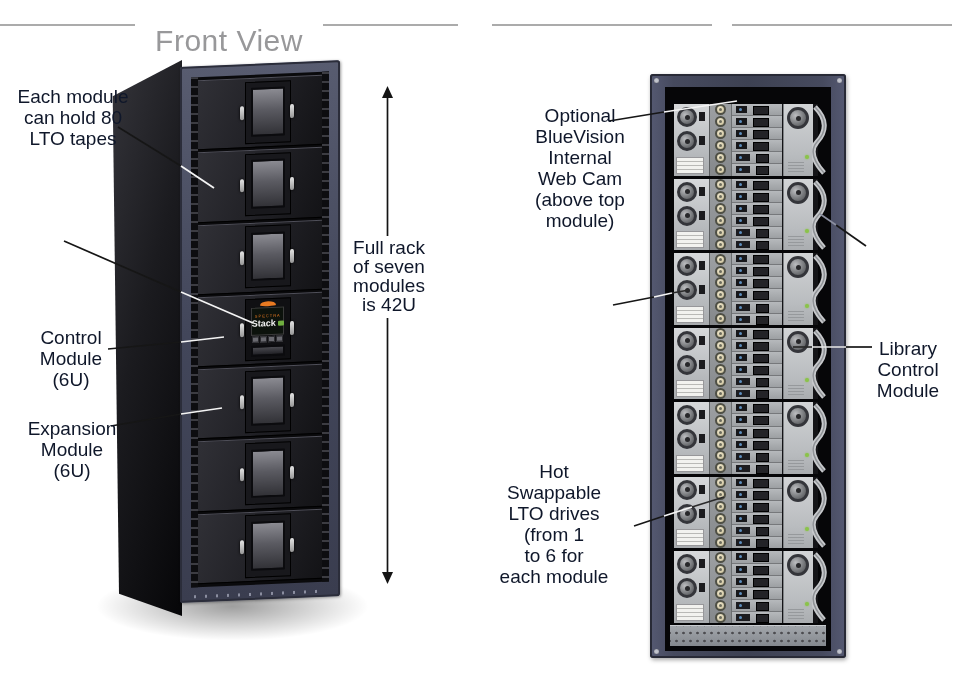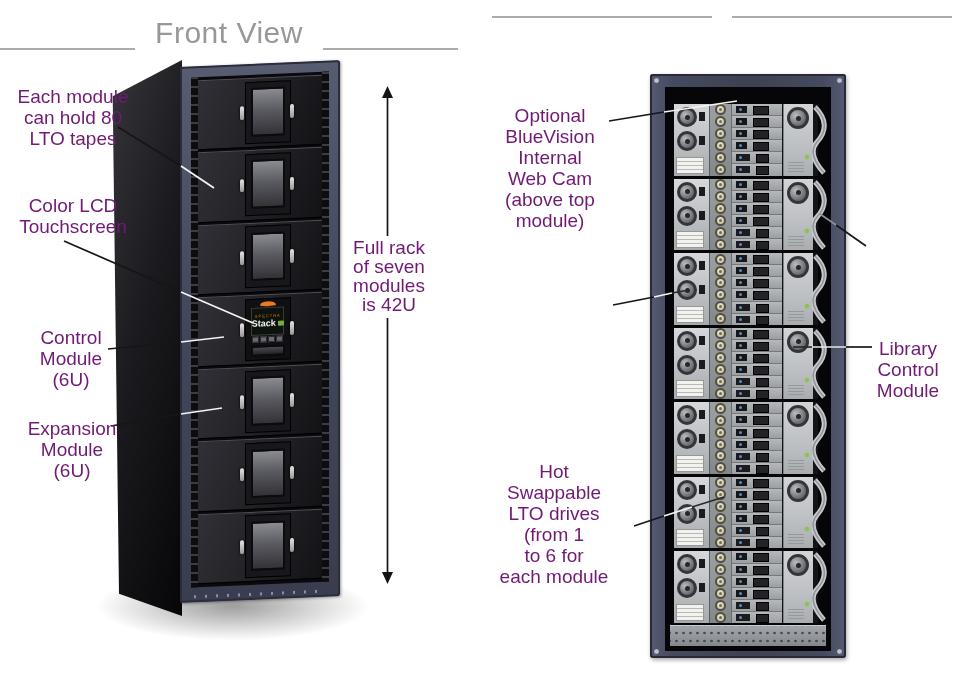--- a/index.html
+++ b/index.html
@@ -1,34 +1,34 @@
 <!DOCTYPE html>
 <html><head>
 <meta charset="utf-8">
 <style>
   html,body{margin:0;padding:0;background:#fff;}
   #canvas{position:relative;width:960px;height:683px;background:#fff;overflow:hidden;
           font-family:"Liberation Sans",sans-serif;}
 
   
-  .view-title{position:absolute;top:16px;display:flex;align-items:flex-end;gap:20px;}
+  .view-title{position:absolute;top:24px;display:flex;align-items:flex-start;gap:20px;}
   .vt-line{height:2px;background:#ababab;flex:1;}
   .vt-text{font-size:30px;color:#98989a;letter-spacing:.5px;white-space:nowrap;}
   #title-front{left:0;width:458px;}
   #title-back{left:492px;width:460px;}
 
   
-  .note{position:absolute;font-size:19px;line-height:21px;color:#701a75;text-align:center;
+  .note{position:absolute;font-size:19px;line-height:21px;color:#0f172a;text-align:center;
         white-space:pre-line;z-index:60;}
   .lbl-capacity{left:0px;top:86px;width:146px;}
   .lbl-touch{left:0px;top:195px;width:146px;}
   .lbl-control{left:8px;top:327px;width:126px;}
   .lbl-expansion{left:3px;top:418px;width:138px;}
   .lbl-dim{left:342px;top:238px;width:94px;line-height:19px;}
-  .lbl-webcam{left:489px;top:105px;width:122px;}
+  .lbl-webcam{left:519px;top:105px;width:122px;}
   .lbl-power{left:508px;top:277px;width:130px;}
   .lbl-power .small-note{display:block;font-size:15px;line-height:17px;}
   .lbl-drives{left:478px;top:461px;width:152px;}
   .lbl-each{left:852px;top:204px;width:92px;}
   .lbl-lcm{left:856px;top:338px;width:104px;}
 
   
   .fv-shadow{position:absolute;left:95px;top:583px;width:275px;height:58px;
              background:radial-gradient(ellipse at 50% 40%,rgba(0,0,0,.38),rgba(0,0,0,0) 70%);}
   .fv-side{position:absolute;left:112px;top:60px;width:70px;height:556px;
@@ -632,22 +632,20 @@
     <line x1="866" y1="246" x2="836" y2="225" stroke="#161616" stroke-width="1.7"></line>
     <line x1="836" y1="225" x2="820" y2="214" stroke="#8b8fa0" stroke-width="1.7"></line>
     <line x1="872" y1="347" x2="846" y2="347" stroke="#161616" stroke-width="1.7"></line>
     <line x1="846" y1="347" x2="812" y2="347" stroke="#e8e8e8" stroke-width="1.7"></line>
     <line x1="812" y1="347" x2="793" y2="347" stroke="#2a2a2a" stroke-width="1.7"></line>
   </svg>
 
   <div class="note lbl-capacity">Each module
 can hold 80
 LTO tapes</div>
-  <div class="note lbl-touch">Color LCD
-Touchscreen</div>
   <div class="note lbl-control">Control
 Module
 (6U)</div>
   <div class="note lbl-expansion">Expansion
 Module
 (6U)</div>
   <div class="note lbl-dim">Full rack
 of seven
 modules
 is 42U</div>

